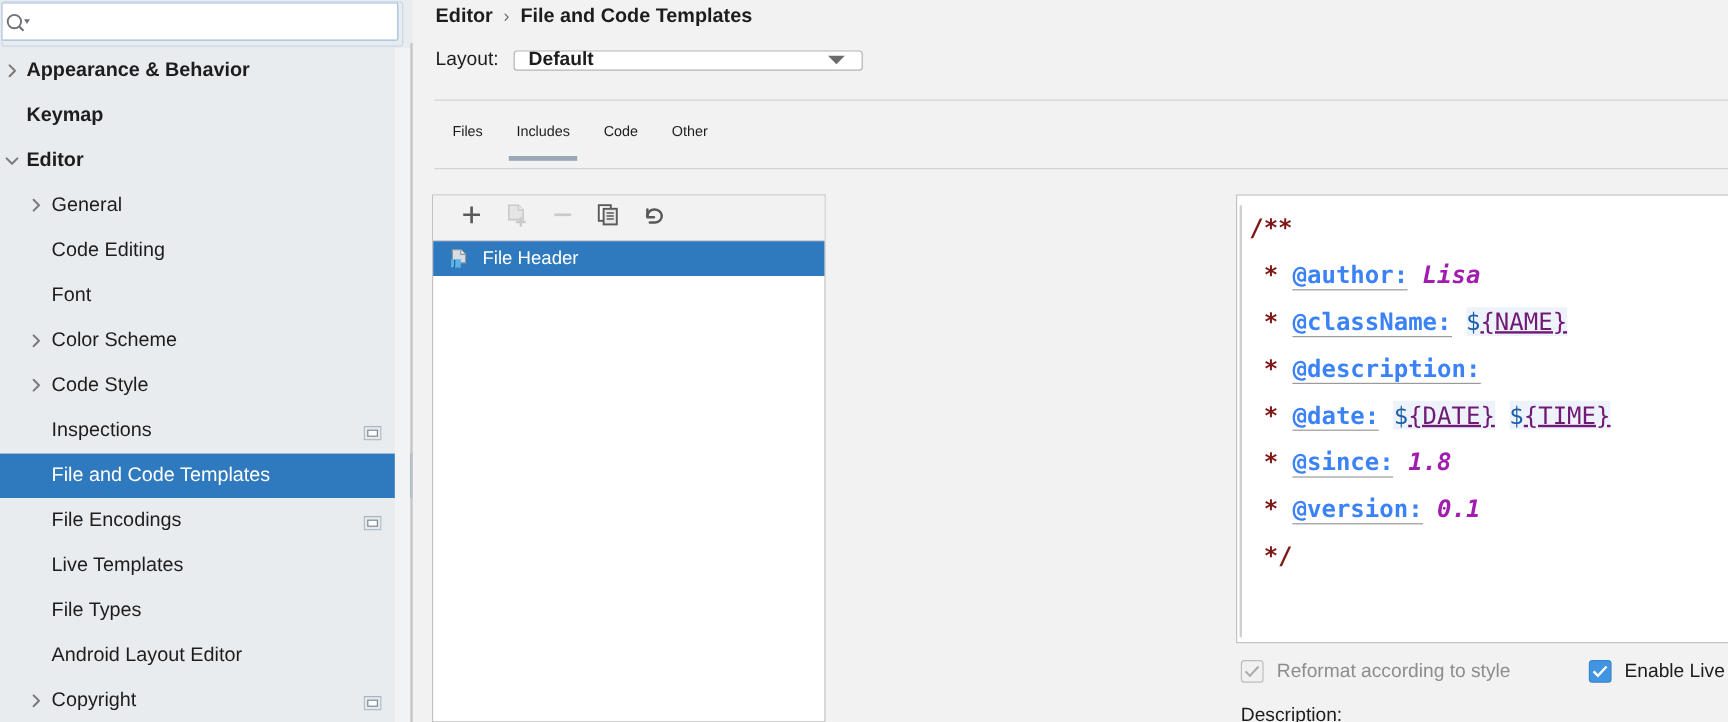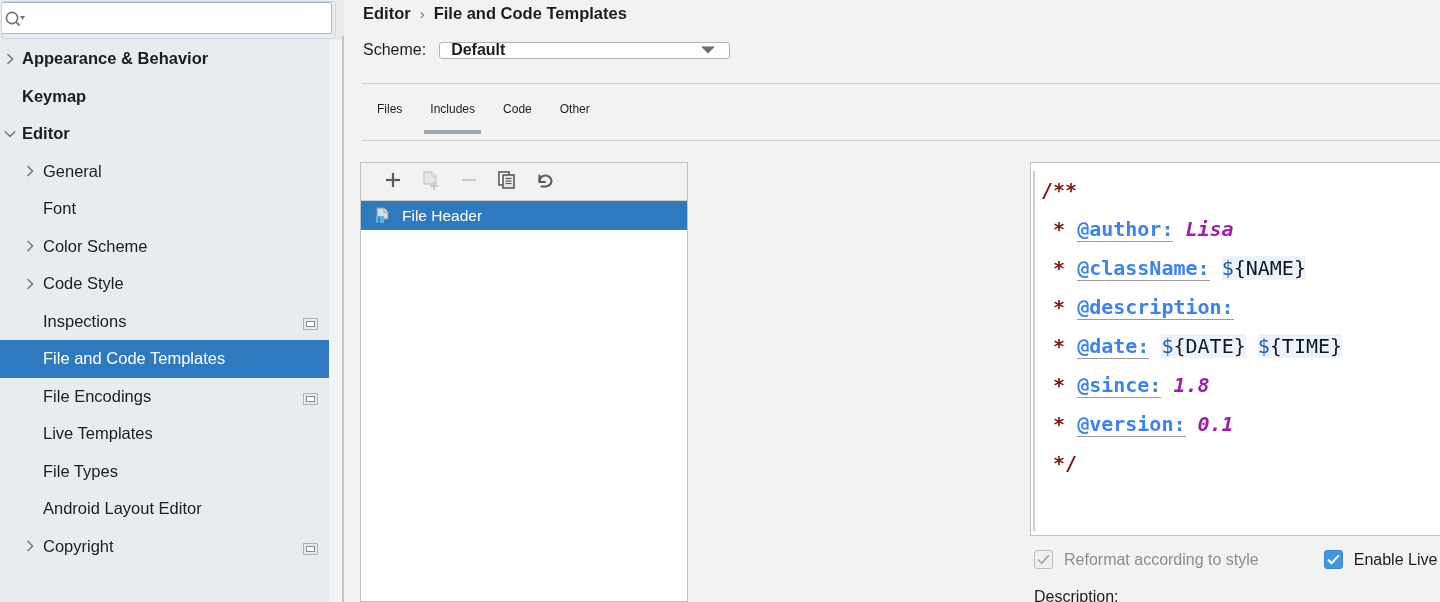--- a/index.html
+++ b/index.html
@@ -219,21 +219,21 @@
     font-size: 20px;
     line-height: 39px;
     color: #111111;
     white-space: pre;
   }
   .tok-tag { color: #3b82f6; font-weight: bold; border-bottom: 1px solid #9a9a9a; }
   .tok-plain { color: #a21caf; font-weight: bold; font-style: italic; }
   .tok-comment { color: #7f1616; font-weight: bold; }
   .tok-var { background: #eef3fb; }
   .tok-var .d { color: #1b5fa8; }
-  .tok-var .b { color: #0f172a; }
+  .tok-var .b { color: #701a75; text-decoration: underline; }
   #ed-caret {
     position: absolute; left: 2px; top: 8px;
     width: 2px; height: 360px; background: #cfcfcf;
   }
 
   
   #check-row {
     position: absolute; left: 690px; top: 550px;
     display: flex; align-items: center;
   }
@@ -297,20 +297,23 @@
         </div>
         <div class="tree-row d1">
           <span class="tree-arrow">
             <svg width="14" height="14" viewBox="0 0 14 14">
               <path d="M5 2.5 L9.5 7 L5 11.5" fill="none" stroke="#7b7b7b" stroke-width="1.7" stroke-linecap="round" stroke-linejoin="round"></path>
             </svg>
           </span>
           <span class="tree-label">General</span>
         </div>
         <div class="tree-row d1">
+          <span class="tree-label">Code Editing</span>
+        </div>
+        <div class="tree-row d1">
           <span class="tree-label">Font</span>
         </div>
         <div class="tree-row d1">
           <span class="tree-arrow">
             <svg width="14" height="14" viewBox="0 0 14 14">
               <path d="M5 2.5 L9.5 7 L5 11.5" fill="none" stroke="#7b7b7b" stroke-width="1.7" stroke-linecap="round" stroke-linejoin="round"></path>
             </svg>
           </span>
           <span class="tree-label">Color Scheme</span>
         </div>
@@ -370,21 +373,21 @@
 
   <div id="main">
 
     <div id="breadcrumb">
       <span>Editor</span>
       <span class="crumb-sep">›</span>
       <span>File and Code Templates</span>
     </div>
 
     <div id="scheme-row">
-      <span id="scheme-label">Scheme:</span>
+      <span id="scheme-label">Layout:</span>
       <div id="scheme-select">
         <span id="scheme-value">Default</span>
         <span class="chev"></span>
       </div>
     </div>
     <div id="scheme-rule"></div>
 
     <div id="tabs">
         <div class="tab"><span>Files</span><span class="tab-underline"></span></div>
         <div class="tab active"><span>Includes</span><span class="tab-underline"></span></div>

